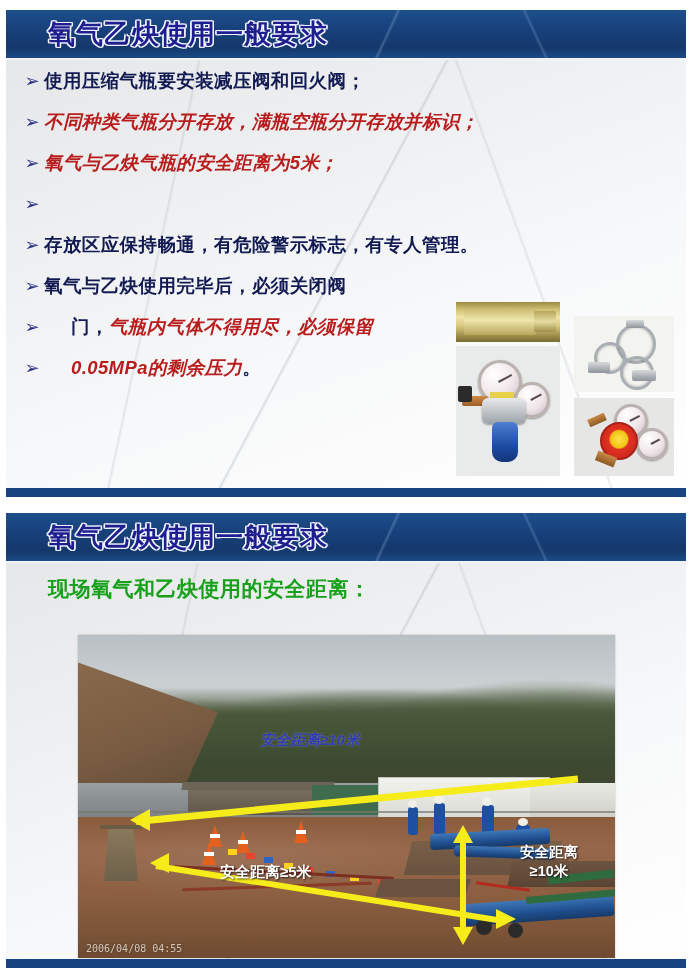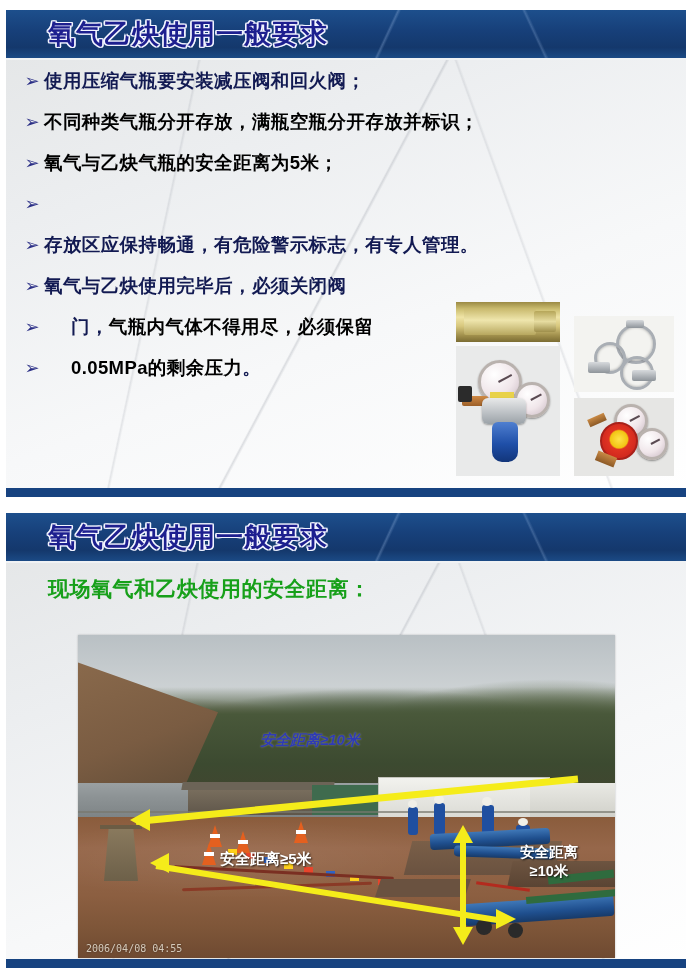--- a/index.html
+++ b/index.html
@@ -43,21 +43,21 @@
   
   #slide1{top:10px;height:487px;}
   .bullets{position:absolute;left:14px;top:56px;right:8px;}
   .brow{display:flex;align-items:flex-start;height:41px;}
   .bmark{
     width:24px;flex:0 0 24px;color:#2b2f86;font-size:18px;line-height:30px;
     text-align:center;font-family:"DejaVu Sans",sans-serif;
   }
   .btext{font-size:18.5px;font-weight:bold;line-height:30px;letter-spacing:.4px;white-space:nowrap;}
   .c-navy{color:#121a52;}
-  .c-red{color:#000000;}
+  .c-red{color:#b91c1c;font-style:italic;}
   .indent{padding-left:27px;}
 
   
   .photos{position:absolute;left:446px;top:292px;width:224px;height:178px;}
   .ph{position:absolute;background:#cfcfc8;overflow:hidden;}
   .ph-arrestor{left:4px;top:0;width:104px;height:40px;
     background:linear-gradient(180deg,#9b8a44 0%,#cdbf72 18%,#efe4a6 38%,#d8c87e 60%,#9d8c49 85%,#7b6c33 100%);}
   .ph-arrestor:before{content:"";position:absolute;left:8px;top:6px;width:72px;height:27px;
     background:linear-gradient(180deg,#c7b76a,#efe6ad 45%,#b7a75e);border-radius:2px;}
   .ph-arrestor:after{content:"";position:absolute;left:78px;top:9px;width:22px;height:21px;
@@ -327,21 +327,21 @@
       <div style="position:absolute;left:418px;top:274px;width:0;height:0;
            border-top:10px solid transparent;border-bottom:10px solid transparent;border-left:20px solid #f5ec1a;"></div>
 
       <div class="arrow-yellow" style="left:382px;top:204px;width:6px;height:94px;"></div>
       <div style="position:absolute;left:375px;top:190px;width:0;height:0;
            border-left:10px solid transparent;border-right:10px solid transparent;border-bottom:18px solid #f5ec1a;"></div>
       <div style="position:absolute;left:375px;top:292px;width:0;height:0;
            border-left:10px solid transparent;border-right:10px solid transparent;border-top:18px solid #f5ec1a;"></div>
 
       <div class="ann ann-blue" style="left:182px;top:96px;font-style:italic;">安全距离≥10米</div>
-      <div class="ann ann-white" style="left:142px;top:215px;">安全距离≥5米</div>
+      <div class="ann ann-white" style="left:142px;top:228px;">安全距离≥5米</div>
       <div class="ann ann-white2" style="left:442px;top:208px;">
         <div>安全距离</div>
         <div>≥10米</div>
       </div>
 
       <div class="timestamp">2006/04/08 04:55</div>
     </div>
 
     <div class="footbar"></div>
   </div>

